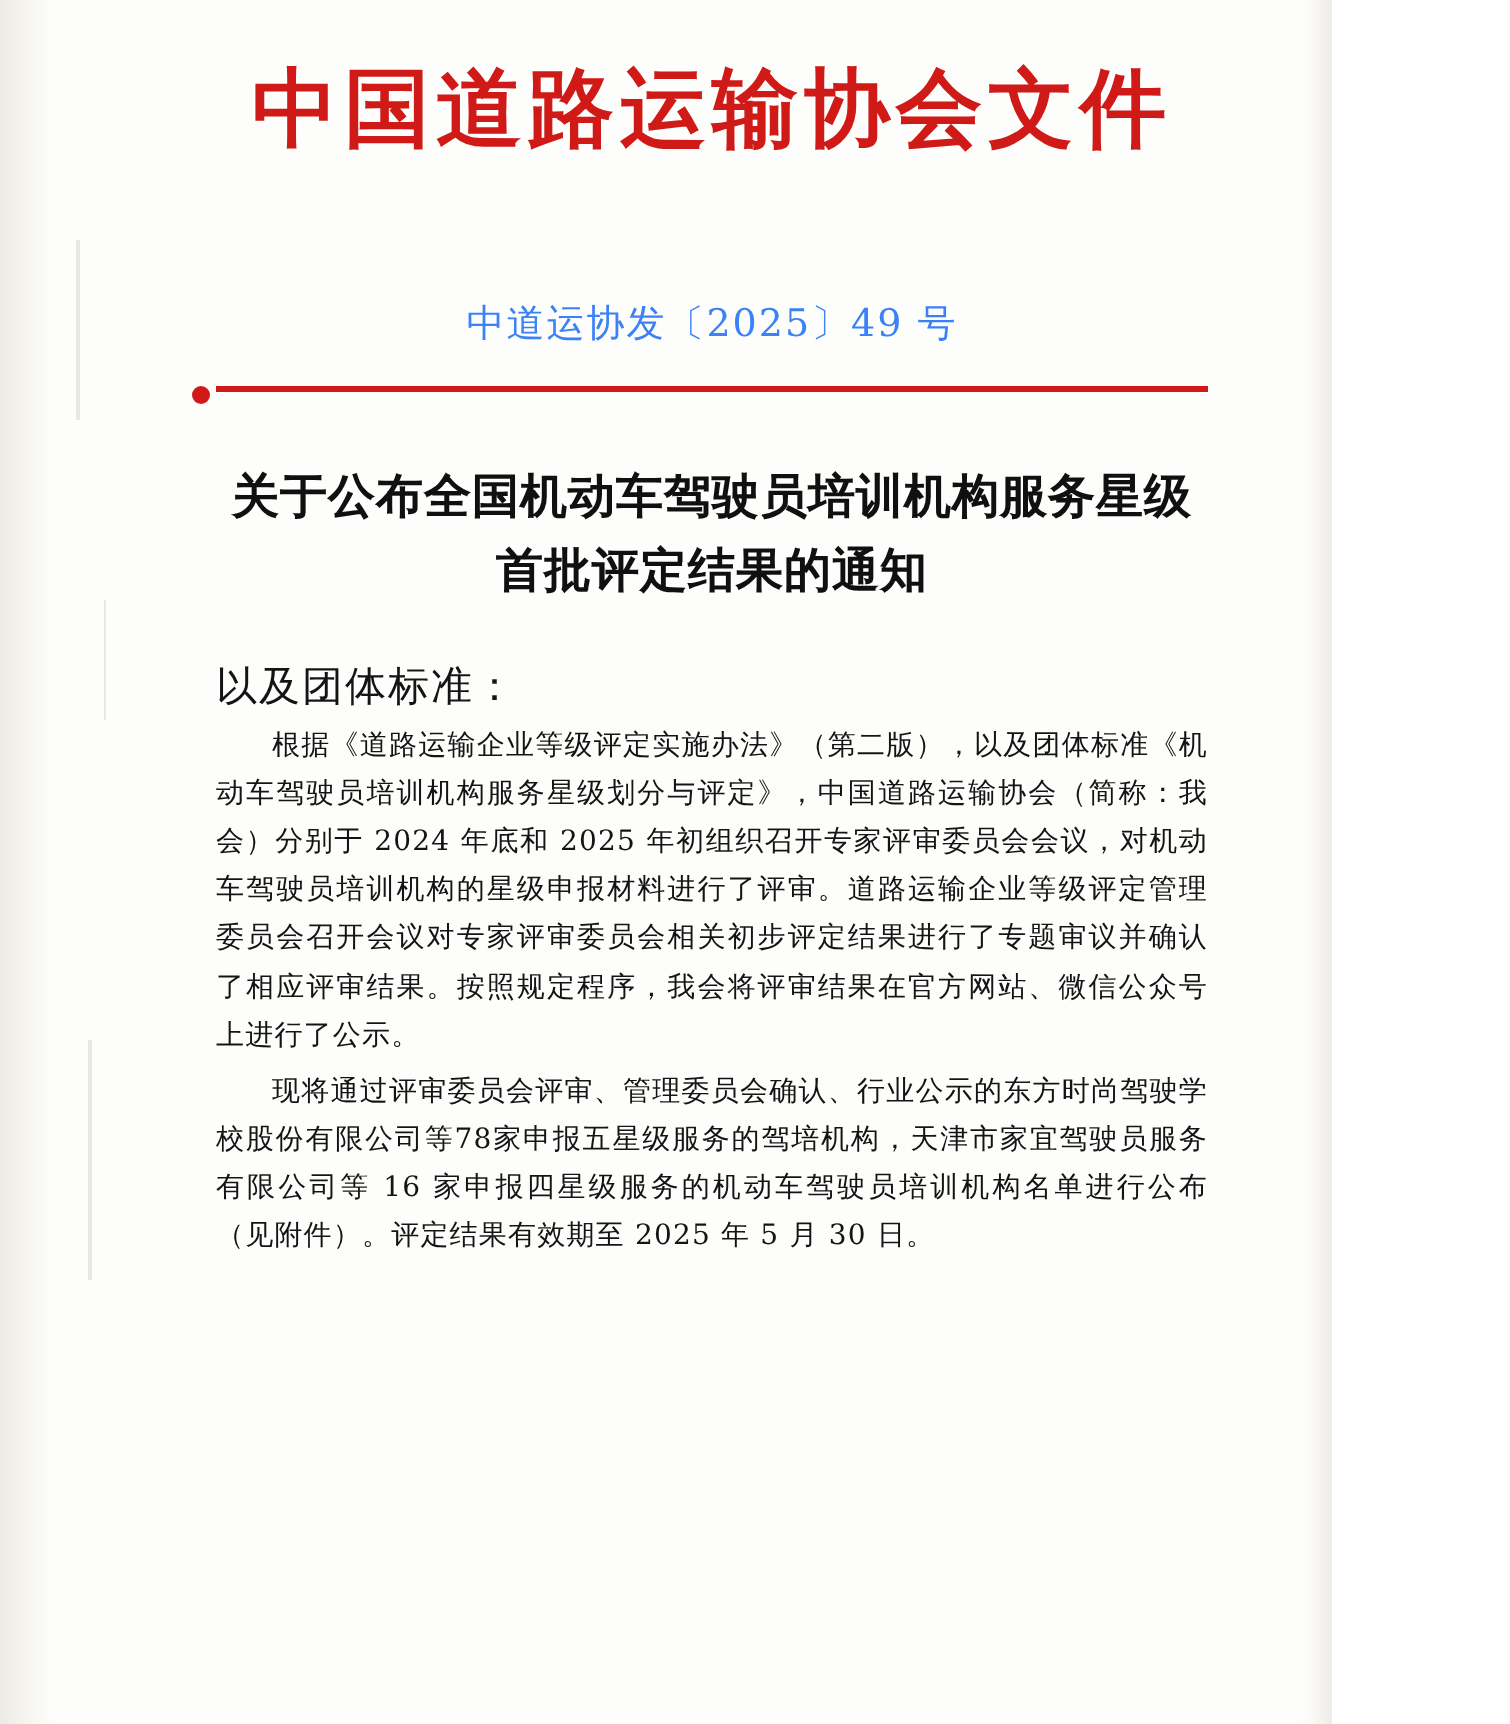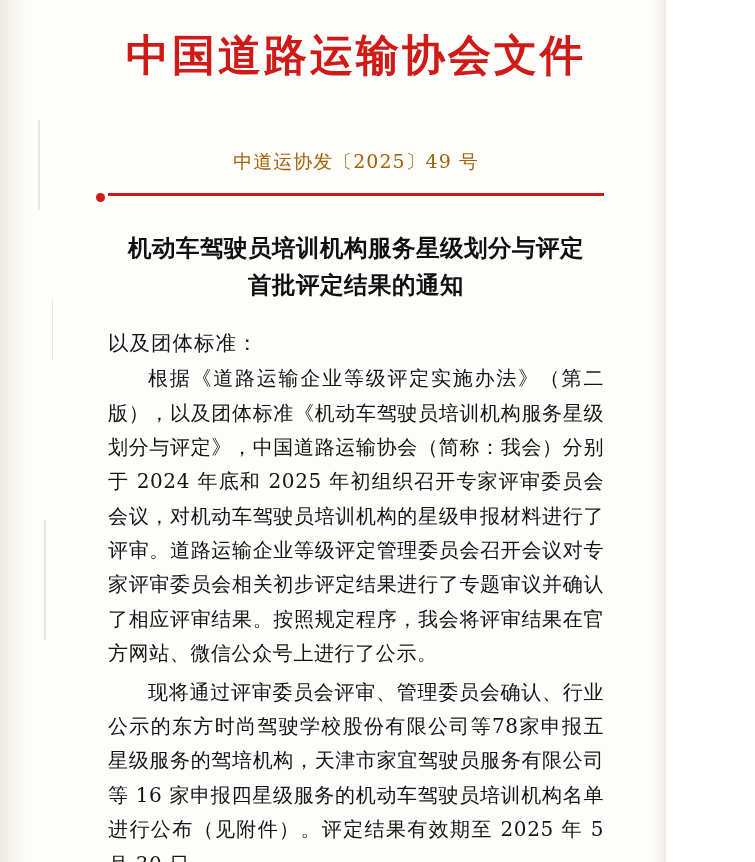--- a/index.html
+++ b/index.html
@@ -51,21 +51,21 @@
     letter-spacing: 3px;
     line-height: 1.1;
     padding-top: 32px;
     white-space: nowrap;
   }
   .doc-number {
     text-align: center;
     font-size: 19px;
     letter-spacing: 1px;
     margin-top: 70px;
-    color: #a16207;
+    color: #3b82f6;
   }
   .red-rule {
     height: 3px;
     background: #cf1a17;
     margin: 18px 0 0 0;
   }
   .red-dot {
     position: absolute;
     left: 96px;
     width: 9px;
@@ -82,21 +82,21 @@
     margin-top: 34px;
     letter-spacing: 0.5px;
     color: #101010;
   }
   .salutation {
     font-size: 20.5px;
     margin-top: 26px;
     letter-spacing: 1px;
   }
   p.para {
-    font-size: 20px;
+    font-size: 14px;
     line-height: 1.72;
     margin: 4px 0 0 0;
     text-indent: 2em;
     text-align: justify;
     letter-spacing: 0.6px;
   }
   
   .artifact {
     position: absolute;
     background: #d9d5cc;
@@ -116,21 +116,21 @@
   <div class="doc-body">
 
     <div class="masthead">中国道路运输协会文件</div>
 
     <div class="doc-number">中道运协发〔2025〕49 号</div>
 
     <div class="red-rule"></div>
     <div class="red-dot"></div>
 
     <div class="title">
-      <div>机动车驾驶员培训机构服务星级划分与评定</div>
+      <div>关于公布全国机动车驾驶员培训机构服务星级</div>
       <div>首批评定结果的通知</div>
     </div>
 
     <div class="salutation">以及团体标准：</div>
 
     <p class="para">根据《道路运输企业等级评定实施办法》（第二版），以及团体标准《机动车驾驶员培训机构服务星级划分与评定》，中国道路运输协会（简称：我会）分别于 2024 年底和 2025 年初组织召开专家评审委员会会议，对机动车驾驶员培训机构的星级申报材料进行了评审。道路运输企业等级评定管理委员会召开会议对专家评审委员会相关初步评定结果进行了专题审议并确认了相应评审结果。按照规定程序，我会将评审结果在官方网站、微信公众号上进行了公示。</p>
 
     <p class="para">现将通过评审委员会评审、管理委员会确认、行业公示的东方时尚驾驶学校股份有限公司等78家申报五星级服务的驾培机构，天津市家宜驾驶员服务有限公司等 16 家申报四星级服务的机动车驾驶员培训机构名单进行公布（见附件）。评定结果有效期至 2025 年 5 月 30 日。</p>
 
   </div>

